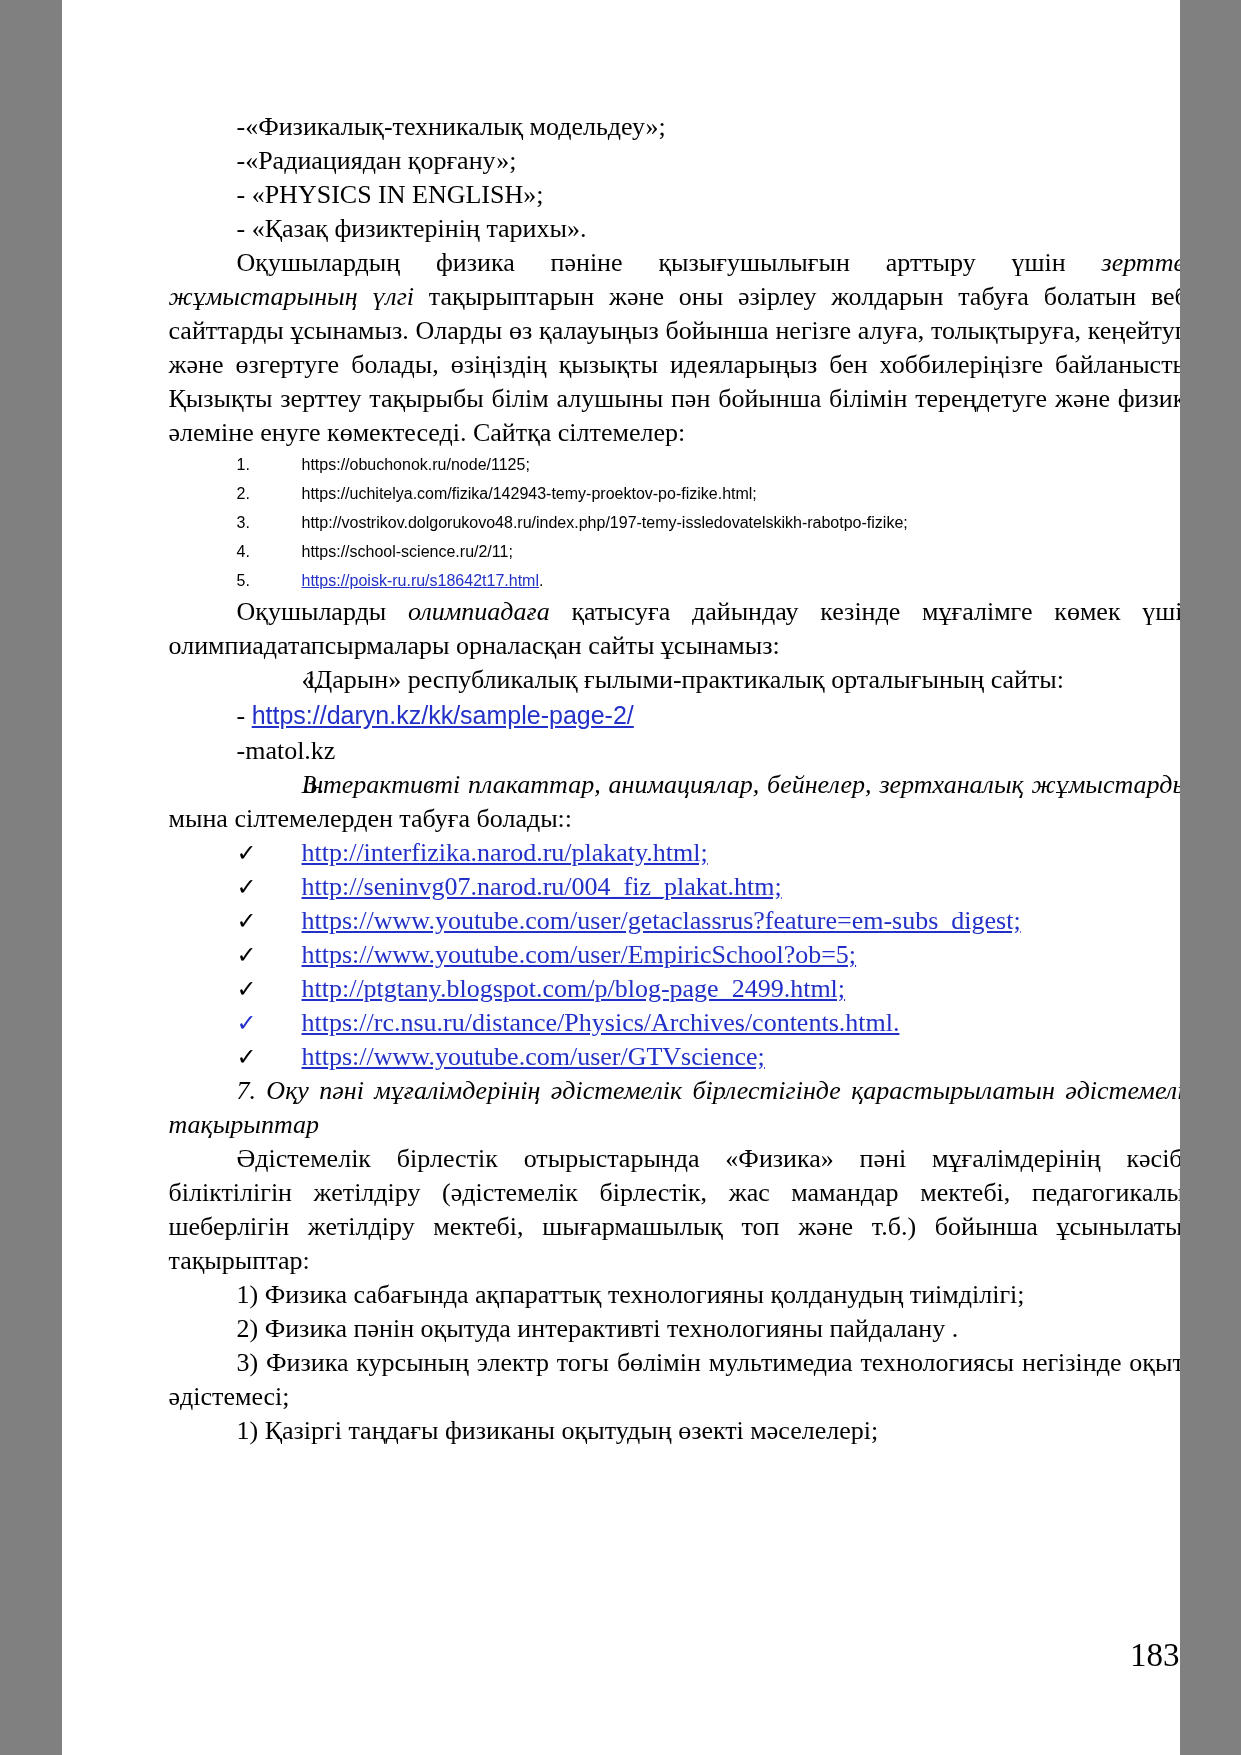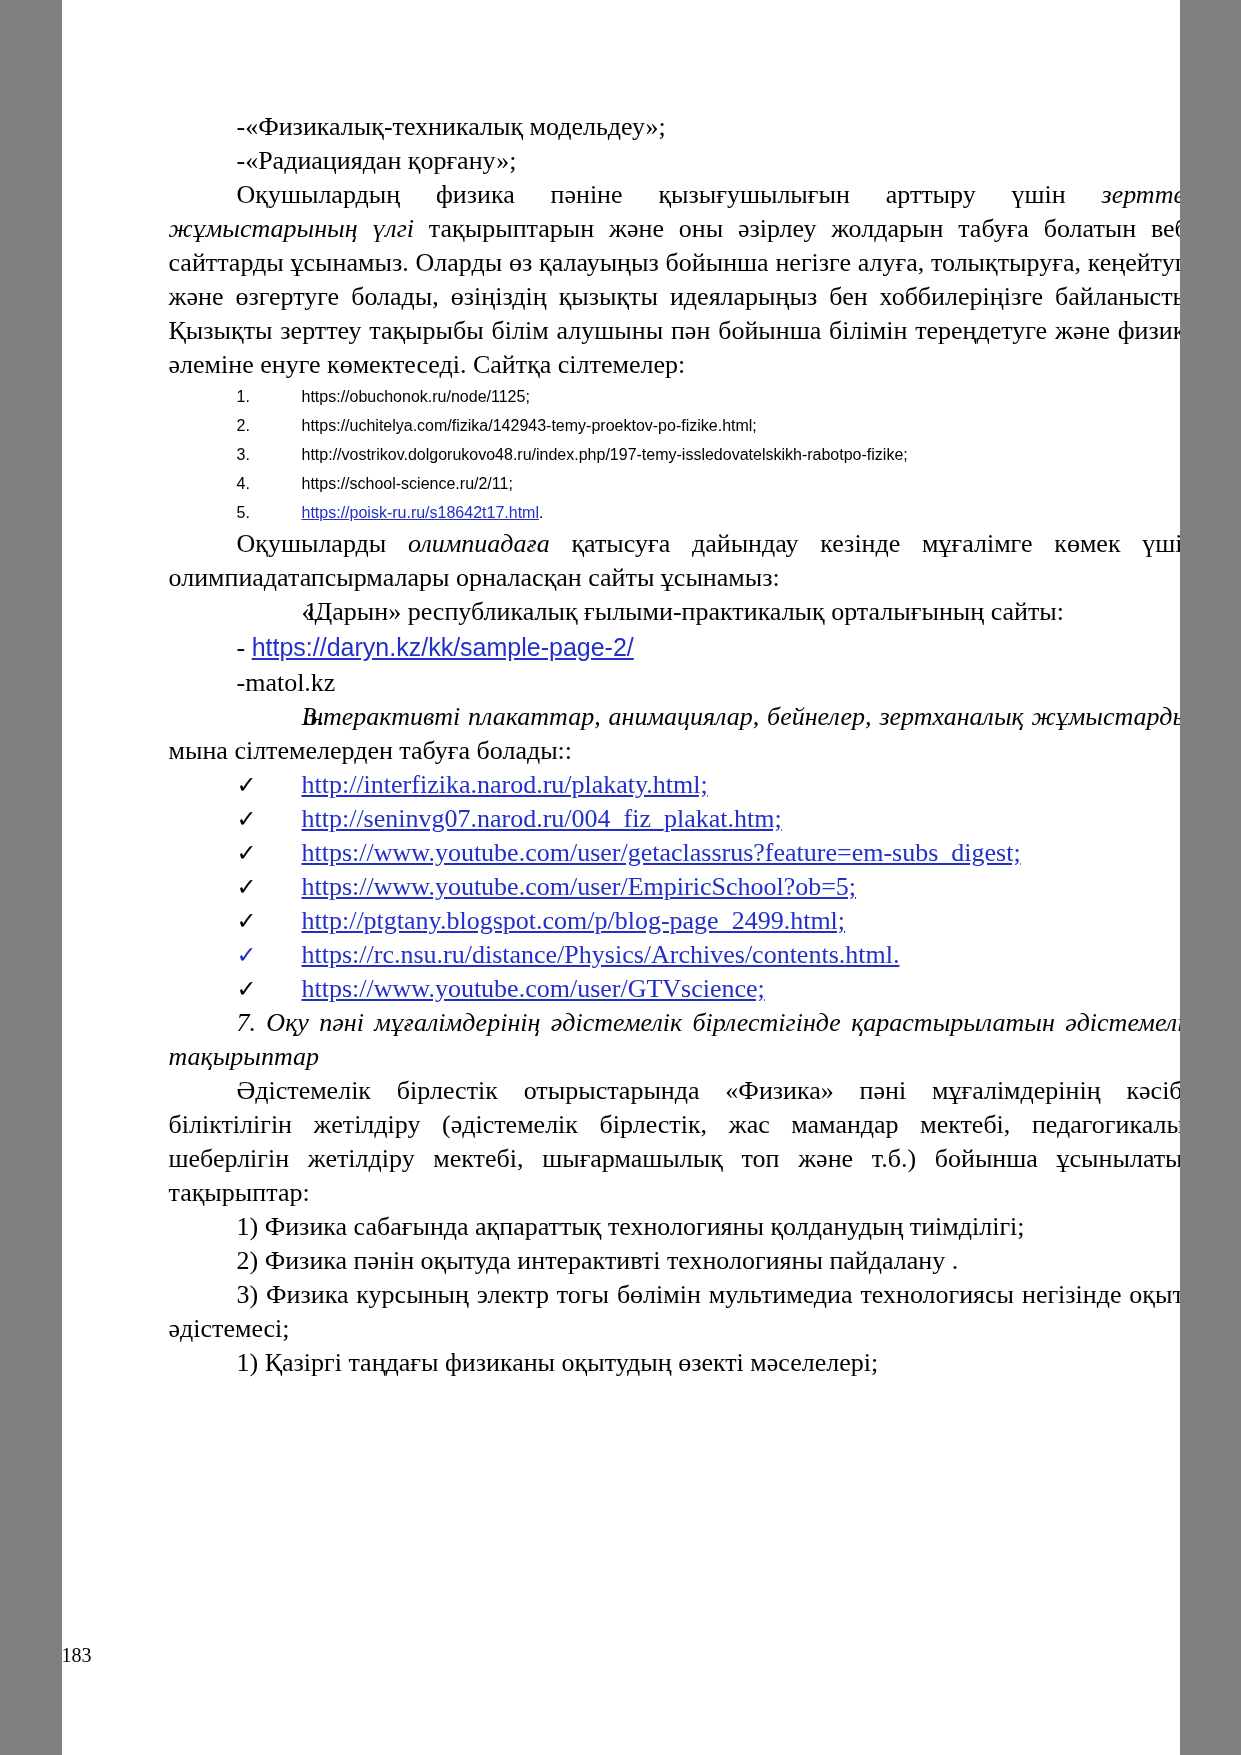--- a/index.html
+++ b/index.html
@@ -74,34 +74,36 @@
   .check-row .check {
     display: inline-block;
     width: 65px;
     font-size: 24px;
   }
   .page-number {
     position: absolute;
     bottom: 86px;
     left: 0;
     width: 100%;
-    text-align: left;
-    font-size: 20px;
+    text-align: right;
+    font-size: 33px;
     line-height: 28px;
   }
 </style>
 </head>
 <body>
 
 <div class="page">
   <div class="content">
 
     <div>
       <p class="serif indent">-«Физикалық-техникалық модельдеу»;</p>
       <p class="serif indent">-«Радиациядан қорғану»;</p>
+      <p class="serif indent">- «PHYSICS IN ENGLISH»;</p>
+      <p class="serif indent">- «Қазақ физиктерінің тарихы».</p>
     </div>
 
     <p class="serif indent"><span>Оқушылардың физика пәніне қызығушылығын арттыру үшін </span><span class="italic">зерттеу жұмыстарының үлгі</span><span> тақырыптарын және оны әзірлеу жолдарын табуға болатын веб-сайттарды ұсынамыз. Оларды өз қалауыңыз бойынша негізге алуға, толықтыруға, кеңейтуге және өзгертуге болады, өзіңіздің қызықты идеяларыңыз бен хоббилеріңізге байланысты. Қызықты зерттеу тақырыбы білім алушыны пән бойынша білімін тереңдетуге және физика әлеміне енуге көмектеседі. Сайтқа сілтемелер:</span></p>
 
     <div class="research-list">
       <div class="research-row"><span class="num">1.</span><span>https://obuchonok.ru/node/1125;</span></div>
       <div class="research-row"><span class="num">2.</span><span>https://uchitelya.com/fizika/142943-temy-proektov-po-fizike.html;</span></div>
       <div class="research-row"><span class="num">3.</span><span>http://vostrikov.dolgorukovo48.ru/index.php/197-temy-issledovatelskikh-rabotpo-fizike;</span></div>
       <div class="research-row"><span class="num">4.</span><span>https://school-science.ru/2/11;</span></div>
       <div class="research-row"><span class="num">5.</span><a class="link">https://poisk-ru.ru/s18642t17.html</a><span>.</span></div>

